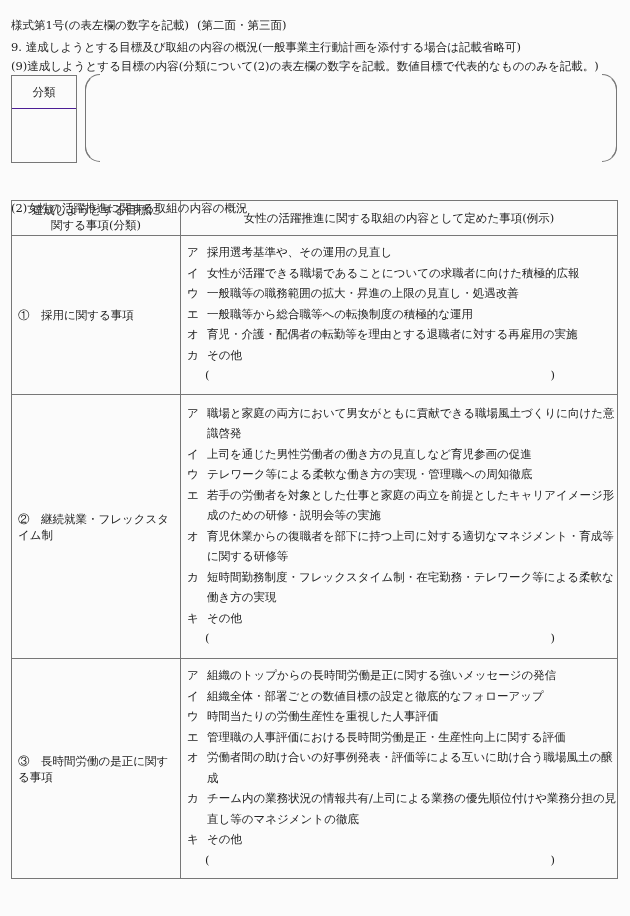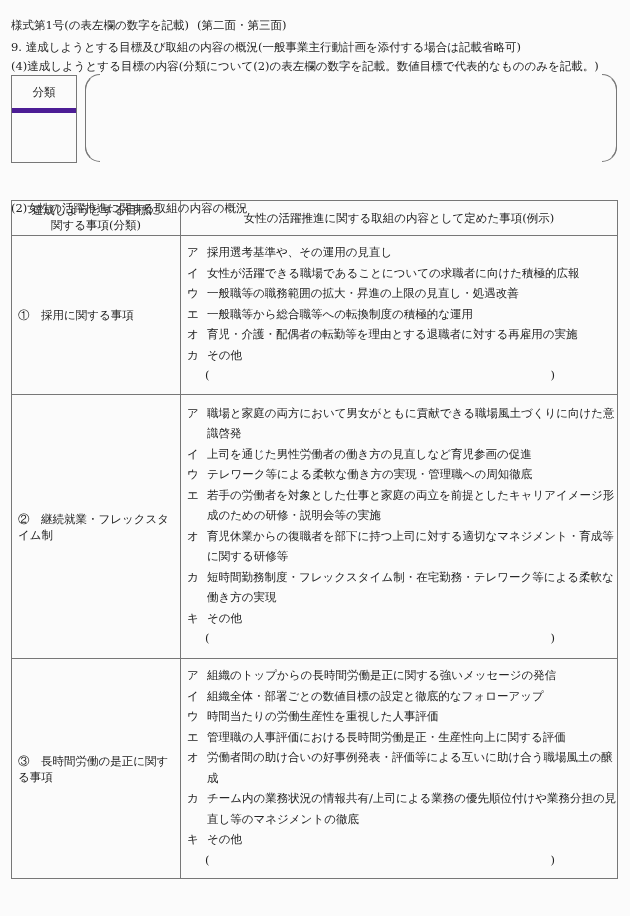--- a/index.html
+++ b/index.html
@@ -17,24 +17,24 @@
   .items { padding:6px 0 8px 6px; }
   .item { display:flex; line-height:20.5px; }
   .mark { width:20px; flex:none; }
   .paren { display:flex; justify-content:space-between; width:350px; padding-left:18px; line-height:20.5px; }
 </style>
 </head>
 <body>
 
 <div class="abs" style="left:11px;top:18px;"><span>様式第1号(の表左欄の数字を記載)</span><span style="margin-left:8px">(第二面・第三面)</span></div>
 <div class="abs" style="left:11px;top:40px;">9. 達成しようとする目標及び取組の内容の概況(一般事業主行動計画を添付する場合は記載省略可)</div>
-<div class="abs" style="left:11px;top:59px;">(4)達成しようとする目標の内容(分類について(2)の表左欄の数字を記載。数値目標で代表的なもののみを記載。)</div>
+<div class="abs" style="left:11px;top:59px;">(9)達成しようとする目標の内容(分類について(2)の表左欄の数字を記載。数値目標で代表的なもののみを記載。)</div>
 
 <div class="box" style="left:11px;top:75px;width:64px;height:86px;">
-  <div style="height:32px;border-bottom:5px solid #4c1d95;text-align:center;line-height:32px;">分類</div>
+  <div style="height:32px;border-bottom:1px solid #4c1d95;text-align:center;line-height:32px;">分類</div>
   <div style="height:53px;"></div>
 </div>
 <div class="bracket"></div>
 
 <div class="abs" style="left:11px;top:201px;">(2)女性の活躍推進に関する取組の内容の概況</div>
 
 <table>
   <tbody>
       <tr class="hdr">
     <td style="width:167px;">

